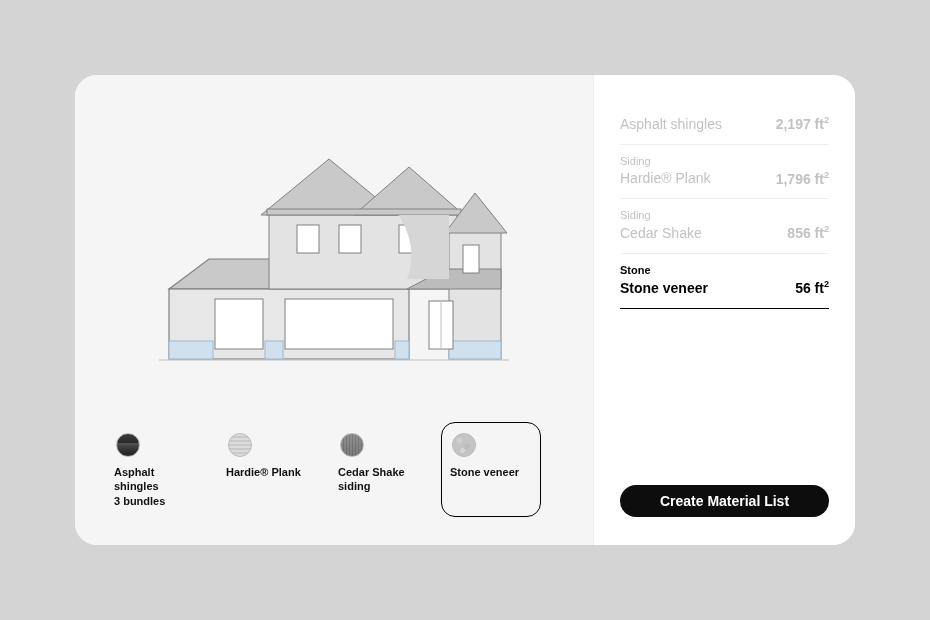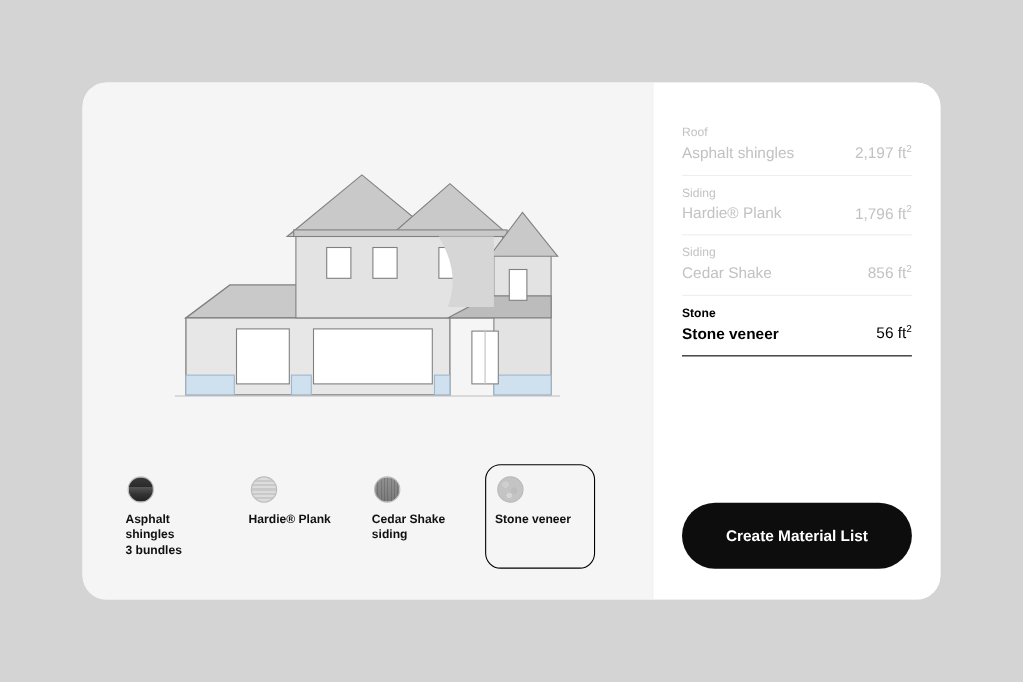--- a/index.html
+++ b/index.html
@@ -119,32 +119,32 @@
   .val-row {
     display: flex;
     justify-content: space-between;
     align-items: baseline;
     color: #c2c2c2;
     font-size: 14px;
   }
   .mat-row.active .cat { color: #000; font-weight: 700; }
   .mat-row.active .val-row { color: #000; font-weight: 700; }
   .val-name { font-weight: inherit; }
-  .val-amt { font-weight: normal; }
+  .val-amt { font-weight: bold; }
   .val-amt sup { font-size: 0.65em; }
 
   .spacer { flex: 1; }
 
   .cta {
     margin-top: 18px;
     background: #0d0d0d;
     color: #fff;
     border: none;
     border-radius: 999px;
-    height: 60px;
+    height: 32px;
     font-size: 14px;
     font-weight: 600;
     cursor: pointer;
   }
 </style>
 </head>
 <body>
 
 <div class="card">
 
@@ -215,21 +215,20 @@
         <div>
           <div class="swatch-label">Stone veneer</div>
           <div class="swatch-sub"></div>
         </div>
       </div>
     </div>
   </div>
 
   <div class="right">
     <div class="mat-row inactive">
-      <div class="cat">Roof</div>
       <div class="val-row">
         <span class="val-name">Asphalt shingles</span>
         <span class="val-amt">2,197 ft<sup>2</sup></span>
       </div>
     </div>
     <div class="mat-row inactive">
       <div class="cat">Siding</div>
       <div class="val-row">
         <span class="val-name">Hardie® Plank</span>
         <span class="val-amt">1,796 ft<sup>2</sup></span>

